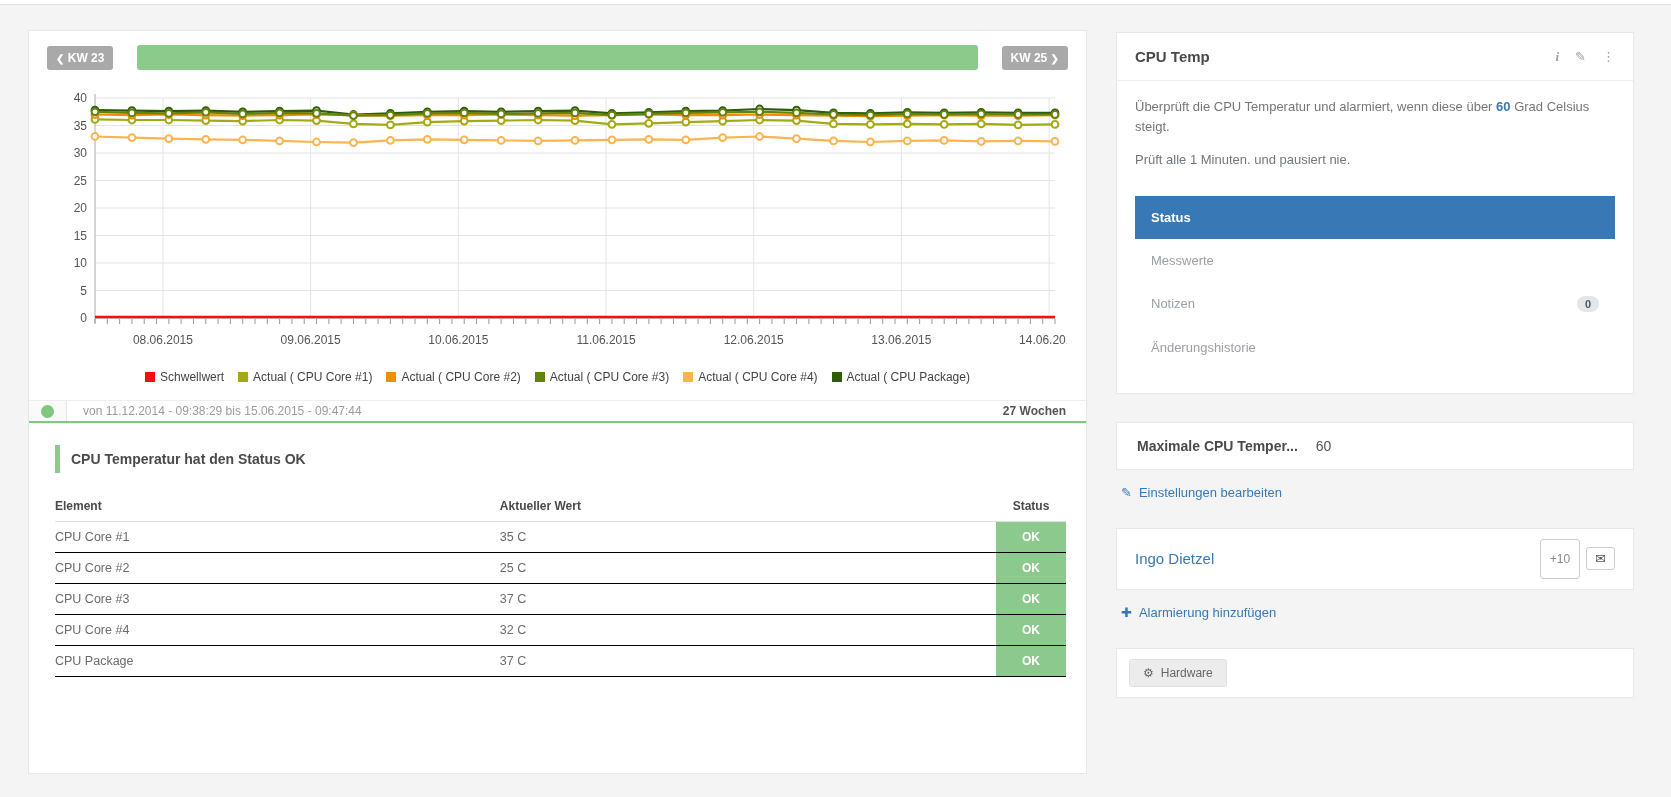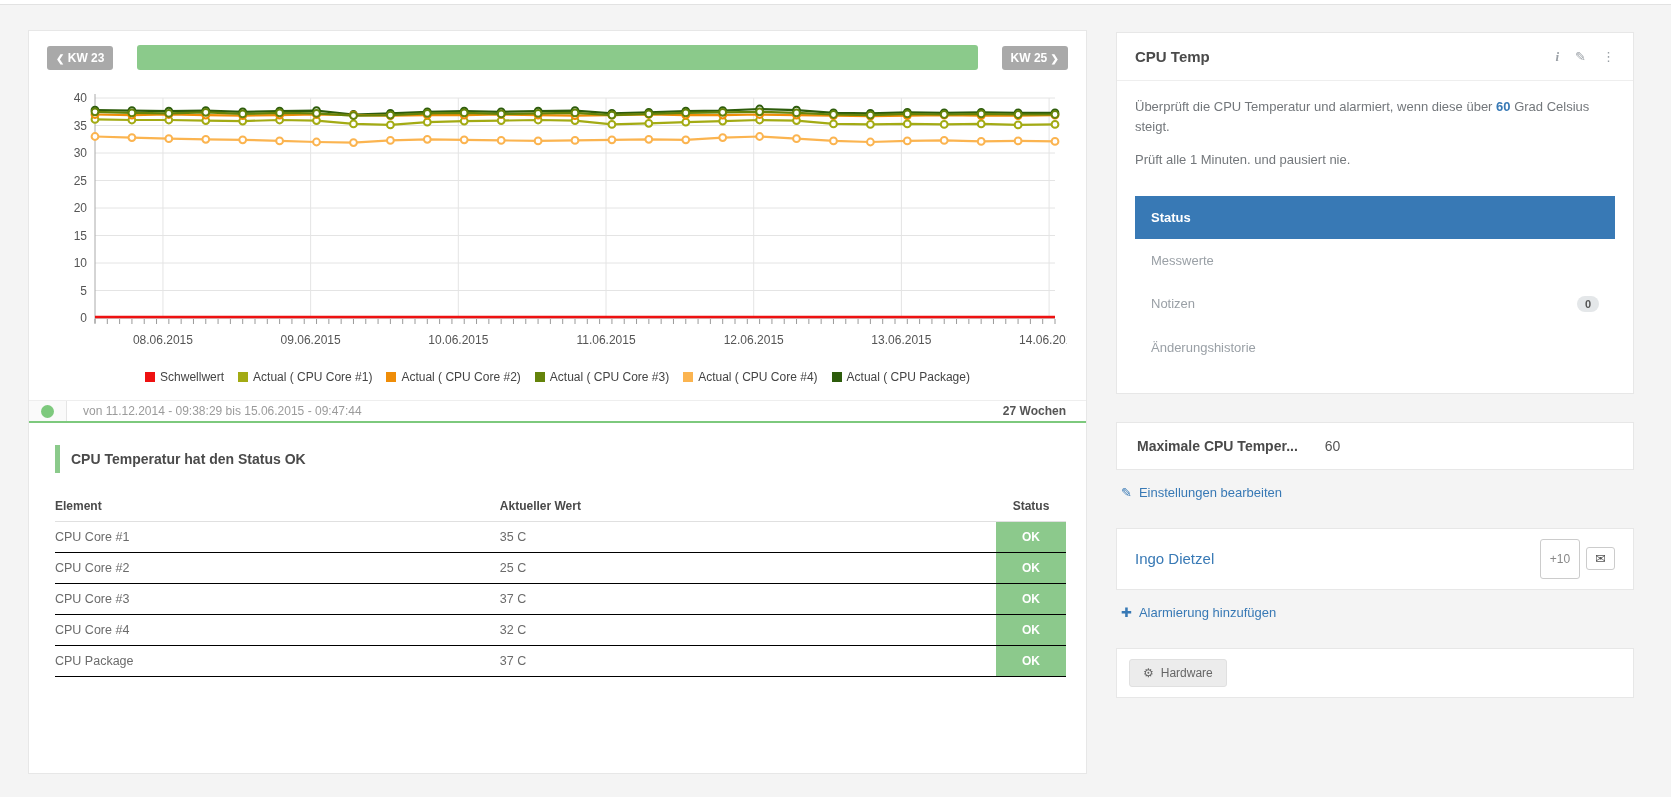--- a/index.html
+++ b/index.html
@@ -60,21 +60,21 @@
   .side-body { padding:16px 18px 0 18px; font-size:13px; color:#73777b; line-height:1.5; }
   .side-body p + p { margin-top:14px; }
   .thresh { color:#3879b5; font-weight:bold; }
   .menu { margin:26px 18px 0 18px; }
   .menu-item { padding:14px 16px; font-size:13px; color:#9aa0a6; cursor:pointer;
     display:flex; align-items:center; justify-content:space-between; }
   .menu-item.active { background:#3879b5; color:#fff; font-weight:bold; }
   .badge-pill { background:#e4e7e9; color:#555; font-size:11px; border-radius:10px;
     padding:2px 8px; font-weight:bold; }
 
-  .side-card-b { margin-top:28px; padding:15px 20px; display:flex; align-items:center;gap:9px; }
+  .side-card-b { margin-top:28px; padding:15px 20px; display:flex; align-items:center; }
   .setting-label { font-size:14px; font-weight:bold; color:#4a4a4a; }
   .setting-value { font-size:14px; color:#555; margin-left:18px; }
 
   .side-link { margin:15px 0 0 5px; font-size:13px; color:#3879b5; cursor:pointer;
     display:flex; align-items:center; gap:7px; }
   .link-ico { font-size:13px; }
 
   .side-card-c { margin-top:28px; padding:10px 18px; display:flex; align-items:center; justify-content:space-between; }
   .contact-name { font-size:15px; color:#3879b5; cursor:pointer; }
   .contact-right { display:flex; gap:6px; align-items:center; }

